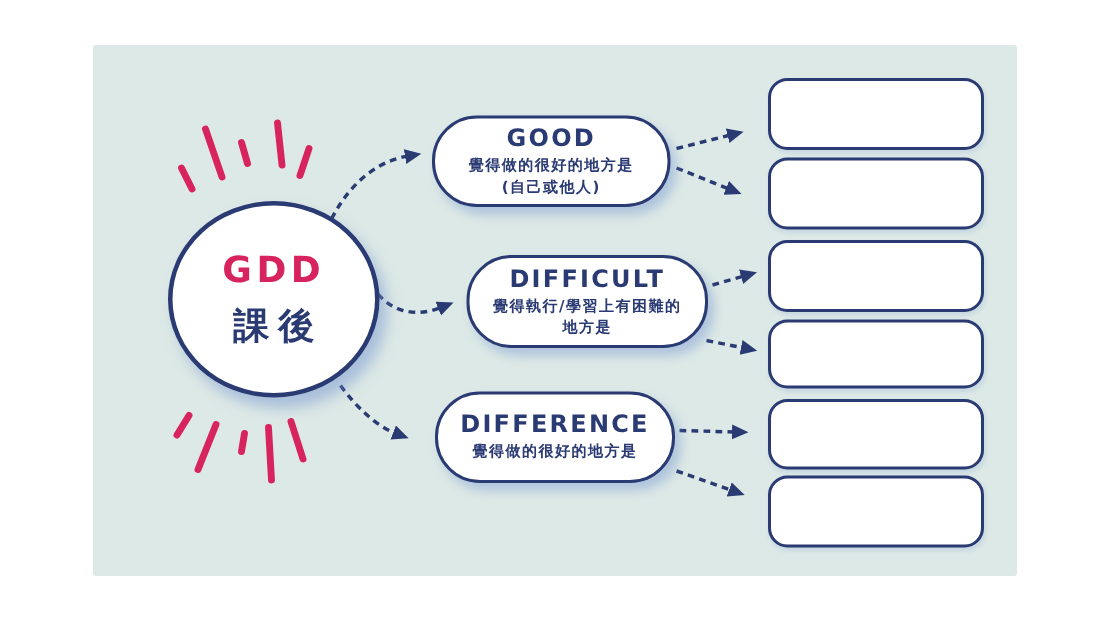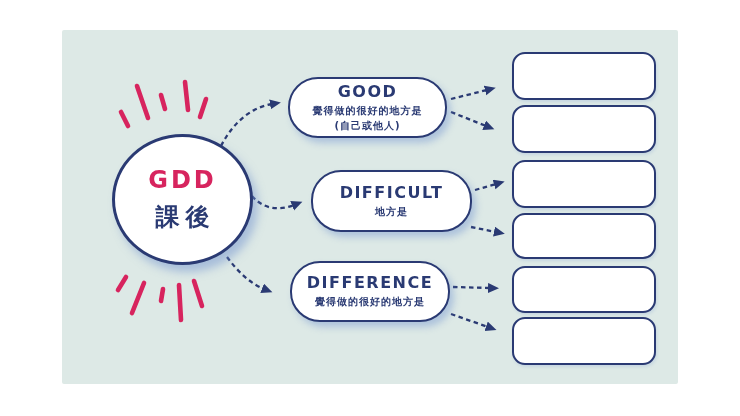--- a/index.html
+++ b/index.html
@@ -103,20 +103,21 @@
   </div>
 
   <div class="label-box box-good">
     <div class="btitle">GOOD</div>
     <div class="bline">覺得做的很好的地方是</div>
     <div class="bline">(自己或他人)</div>
   </div>
 
   <div class="label-box box-difficult">
     <div class="btitle">DIFFICULT</div>
+    <div class="bline">覺得執行/學習上有困難的</div>
     <div class="bline">地方是</div>
   </div>
 
   <div class="label-box box-difference">
     <div class="btitle">DIFFERENCE</div>
     <div class="bline">覺得做的很好的地方是</div>
   </div>
 
   <div class="slot slot1"></div>
   <div class="slot slot2"></div>

